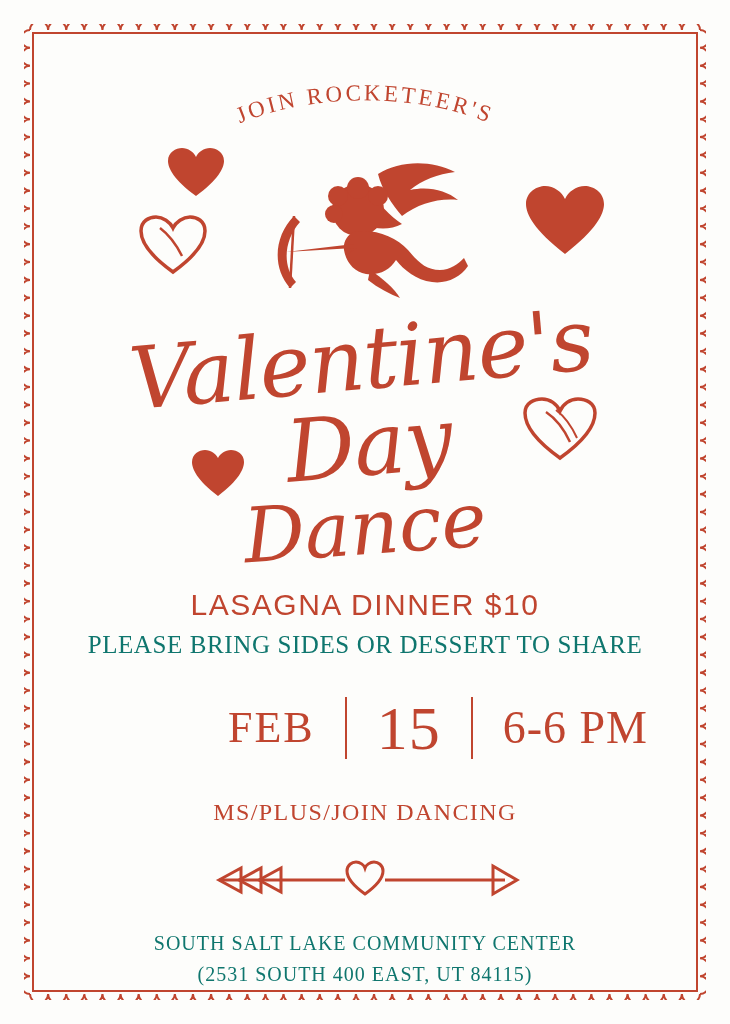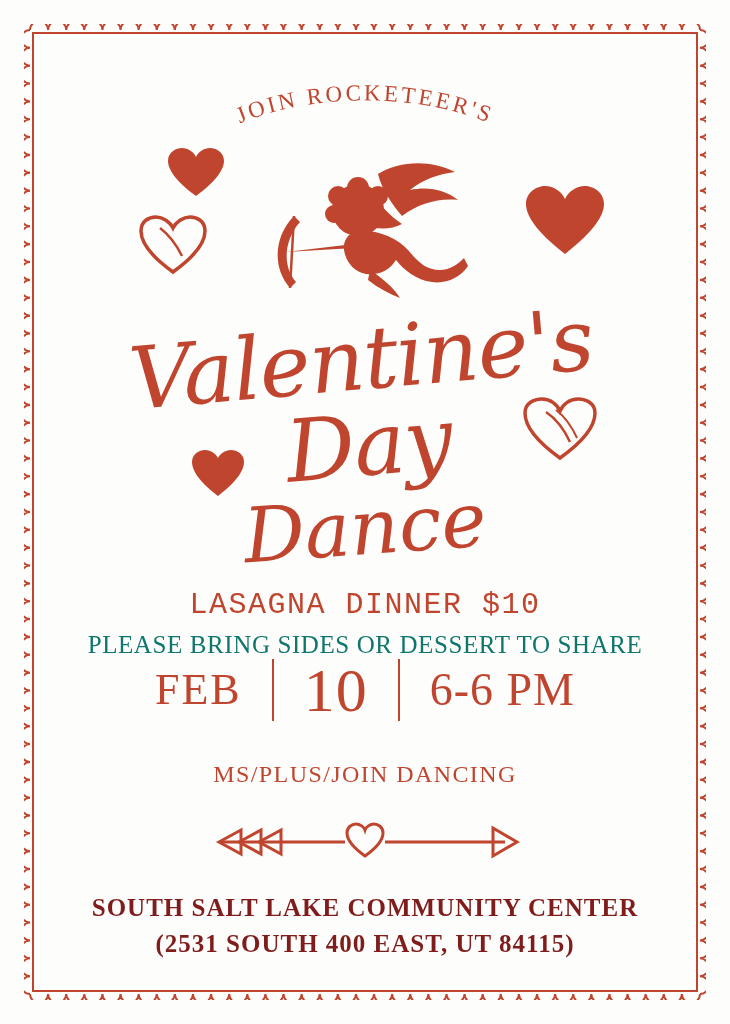--- a/index.html
+++ b/index.html
@@ -114,39 +114,40 @@
     color: #c0452f;
     transform: rotate(-4deg);
     margin-top: 2px;
   }
 
   
   .dinner {
     margin-top: 62px;
   }
   .dinner-main {
-    font-family: Liberation Mono, monospace;
+    font-family: Liberation Sans, sans-serif;
     font-size: 30px;
     letter-spacing: 1.5px;
     font-weight: 400;
     color: #c0452f;
   }
   .dinner-sub {
     font-family: "Liberation Serif", serif;
     font-size: 25px;
     letter-spacing: 0.6px;
     margin-top: 9px;
     color: #0f766e;
   }
 
   
   .date-row {
+    margin-top: 38px;
     display: flex;
     align-items: center;
-    justify-content: center;
+    justify-content: flex-end;
     gap: 8px;
   }
   .date-cell {
     font-family: "Liberation Serif", serif;
     color: #c0452f;
     padding: 0 22px;
     line-height: 1;
   }
   .date-month { font-size: 44px; letter-spacing: 2px; }
   .date-day   { font-size: 62px; letter-spacing: 1px; }
@@ -175,25 +176,24 @@
     display: flex;
     justify-content: center;
   }
 
   
   .venue {
     margin-top: 32px;
   }
   .venue-line {
     font-family: "Liberation Serif", serif;
-    font-size: 25px;
+    font-size: 20px;
     letter-spacing: 1px;
-    color: #7f1d1d;
+    color: #0f766e;
     margin-bottom: 8px;
-    font-weight: bold;
   }
 </style>
 </head>
 <body>
 
 <div id="poster">
 
   <div class="frame"></div>
   <svg class="scallop-svg" viewBox="0 0 682 976" width="682" height="976" xmlns="http://www.w3.org/2000/svg">
     <defs>
@@ -278,21 +278,21 @@
     </div>
 
     <div class="dinner">
       <div class="dinner-main">LASAGNA DINNER $10</div>
       <div class="dinner-sub">PLEASE BRING SIDES OR DESSERT TO SHARE</div>
     </div>
 
     <div class="date-row">
       <div class="date-cell date-month">FEB</div>
       <div class="date-div"></div>
-      <div class="date-cell date-day">10</div>
+      <div class="date-cell date-day">15</div>
       <div class="date-div"></div>
       <div class="date-cell date-time">6-6 PM</div>
     </div>
 
     <div class="rounds">
       <div class="rounds-line">MS/PLUS/JOIN DANCING</div>
     </div>
 
     <div class="arrow-wrap">
       <svg width="320" height="40" viewBox="0 0 320 40">

